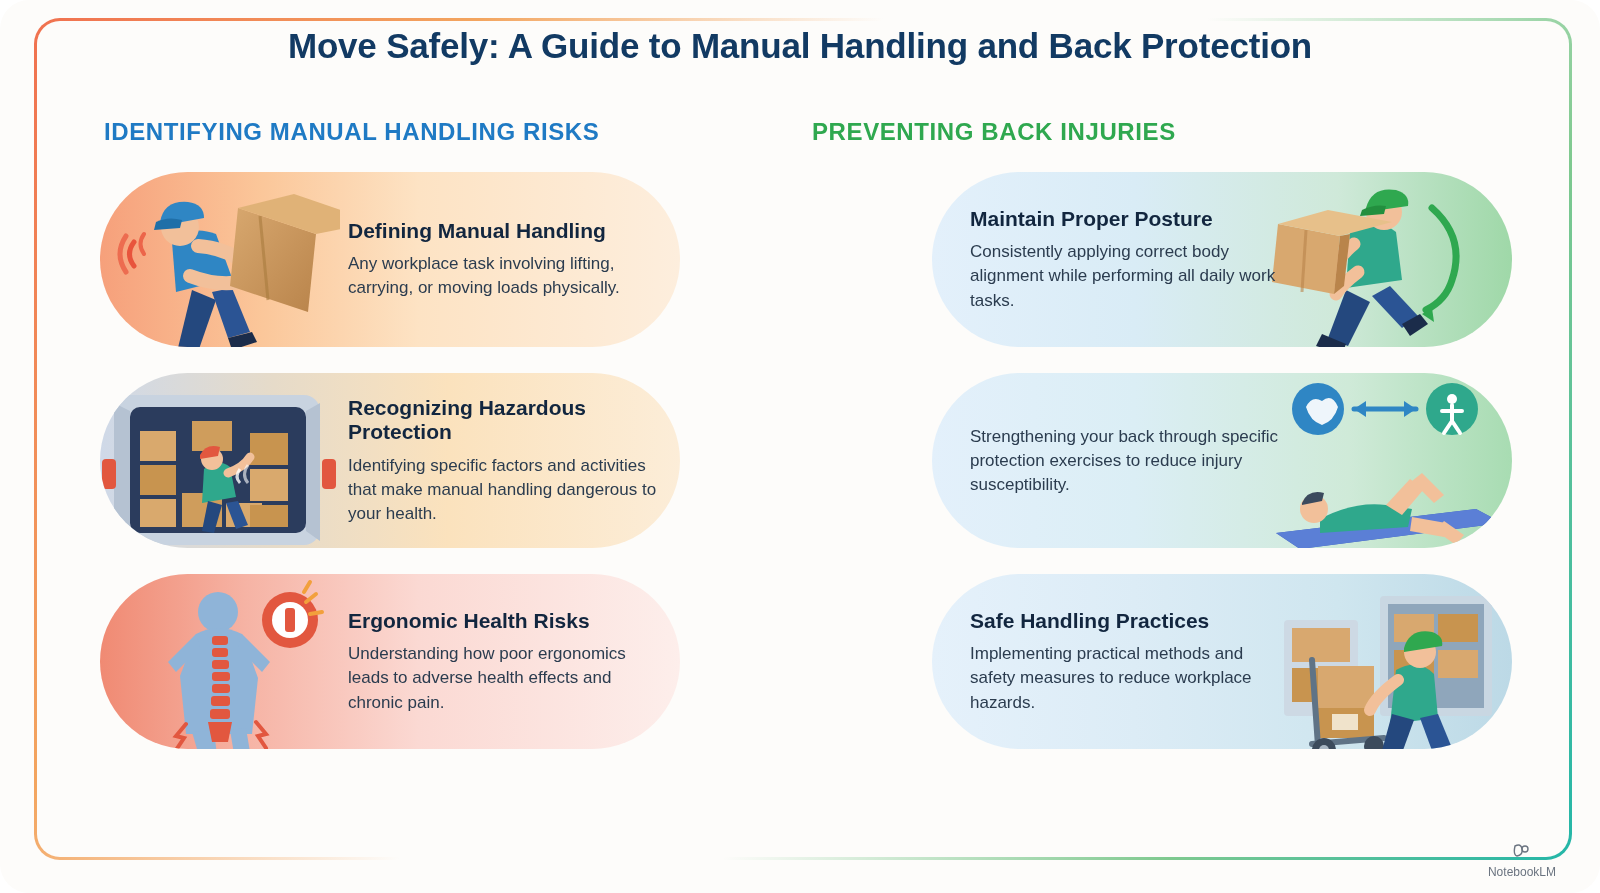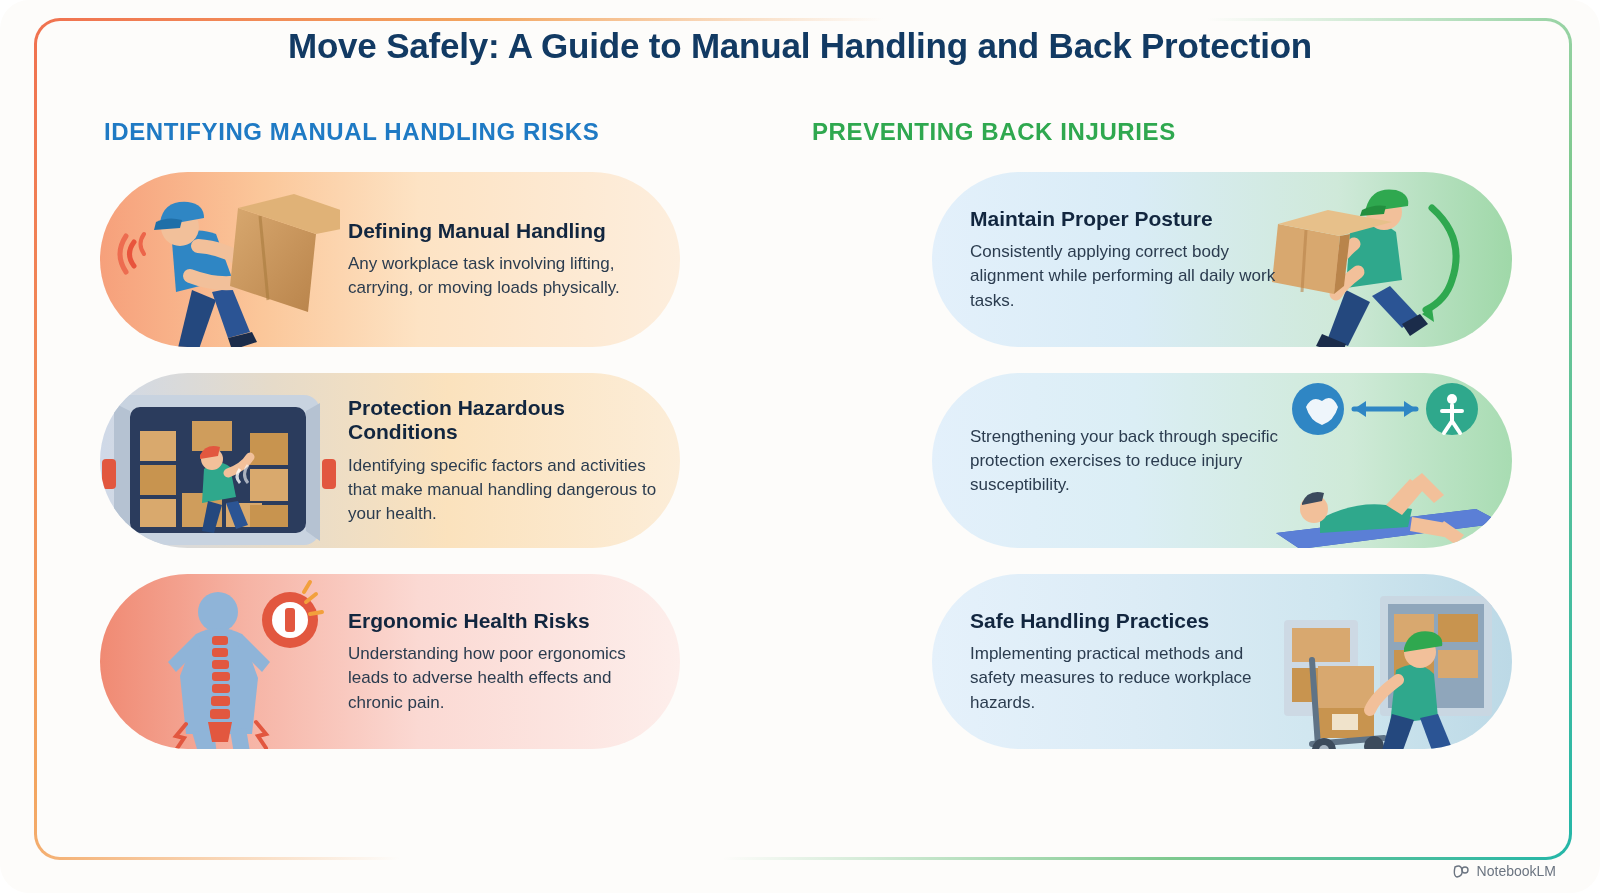--- a/index.html
+++ b/index.html
@@ -127,21 +127,22 @@
   .art svg { display: block; }
 
   .footer {
     position: absolute;
     right: 44px;
     bottom: 14px;
     display: flex;
     align-items: center;
     gap: 7px;
     color: #6b7480;
-    font-size: 14px;
+    font-size: 12px;
+    flex-direction: column;
   }
   .footer .mark { width: 17px; height: 15px; }
 </style>
 </head>
 <body>
 
 <div class="poster">
 
   <div class="frame"></div>
 
@@ -221,21 +222,21 @@
             <path d="M140 96 q-6 8 0 14" stroke="#ffffff" stroke-width="3" fill="none" opacity=".8"></path>
             <path d="M148 92 q-7 10 0 18" stroke="#ffffff" stroke-width="3" fill="none" opacity=".6"></path>
 
             <path d="M14 30 l16 8 0 120 -16 10z" fill="#b5c2d2"></path>
             <path d="M206 38 l14 -8 0 138 -14 -10z" fill="#b5c2d2"></path>
             <rect x="2" y="86" width="14" height="30" rx="4" fill="#e2573f"></rect>
             <rect x="222" y="86" width="14" height="30" rx="4" fill="#e2573f"></rect>
           </svg>
         </div>
         <div class="txt">
-          <div class="h">Protection Hazardous Conditions</div>
+          <div class="h">Recognizing Hazardous Protection</div>
           <div class="p">Identifying specific factors and activities that make manual handling dangerous to your health.</div>
         </div>
       </div>
 
       <div class="card card-left bg-c">
         <div class="art">
           <svg width="240" height="194" viewBox="0 0 240 194">
 
             <path d="M118 18 a20 20 0 1 1 0 40 a20 20 0 1 1 0 -40z" fill="#8fb4d8"></path>
             <path d="M96 60 q22 -12 46 0 l16 44 -6 56 -66 0 -6 -58z" fill="#8fb4d8"></path>

